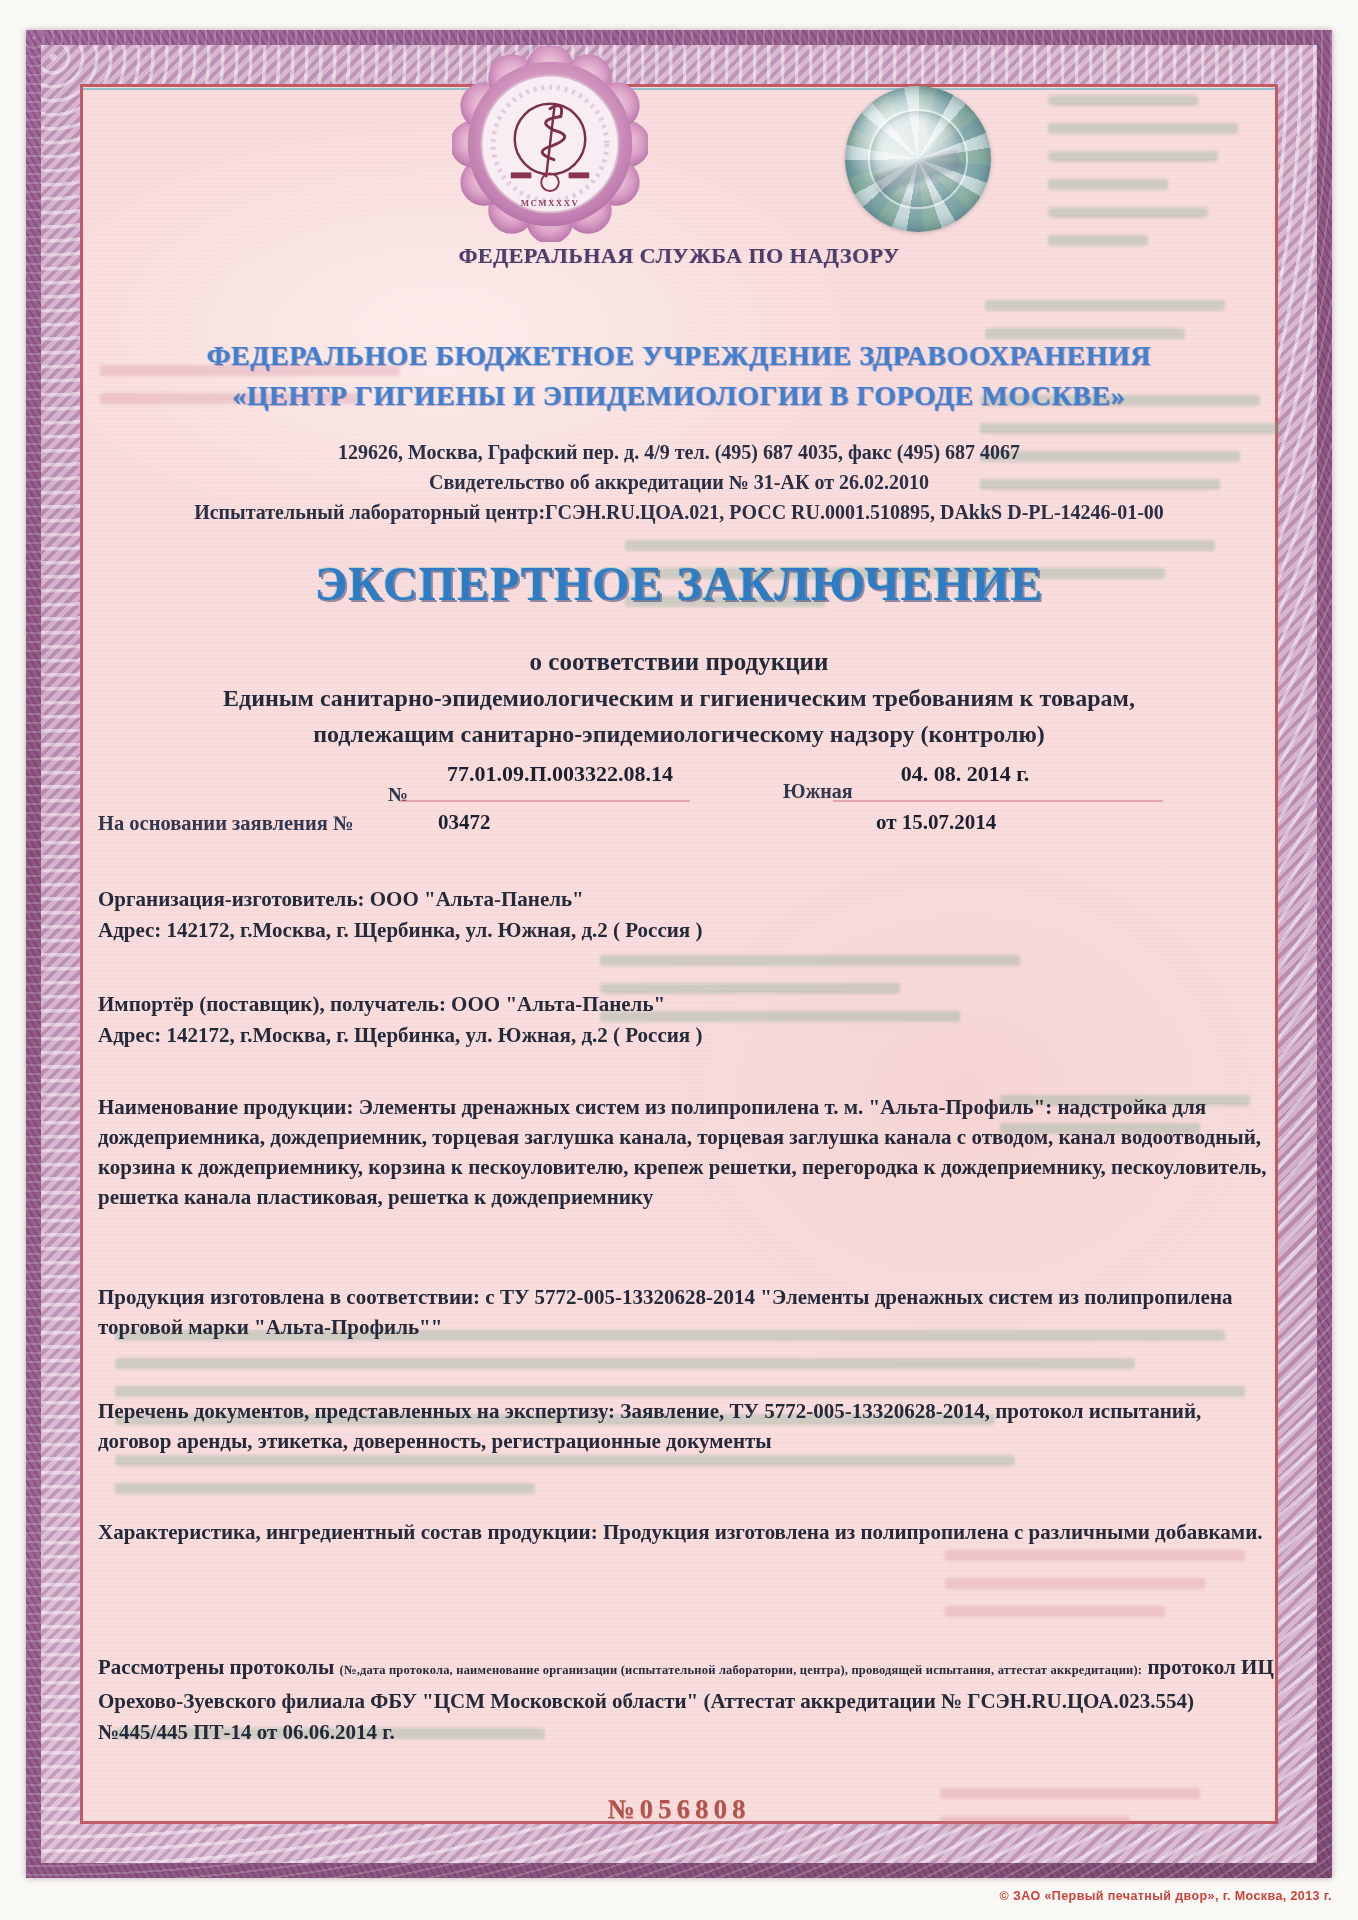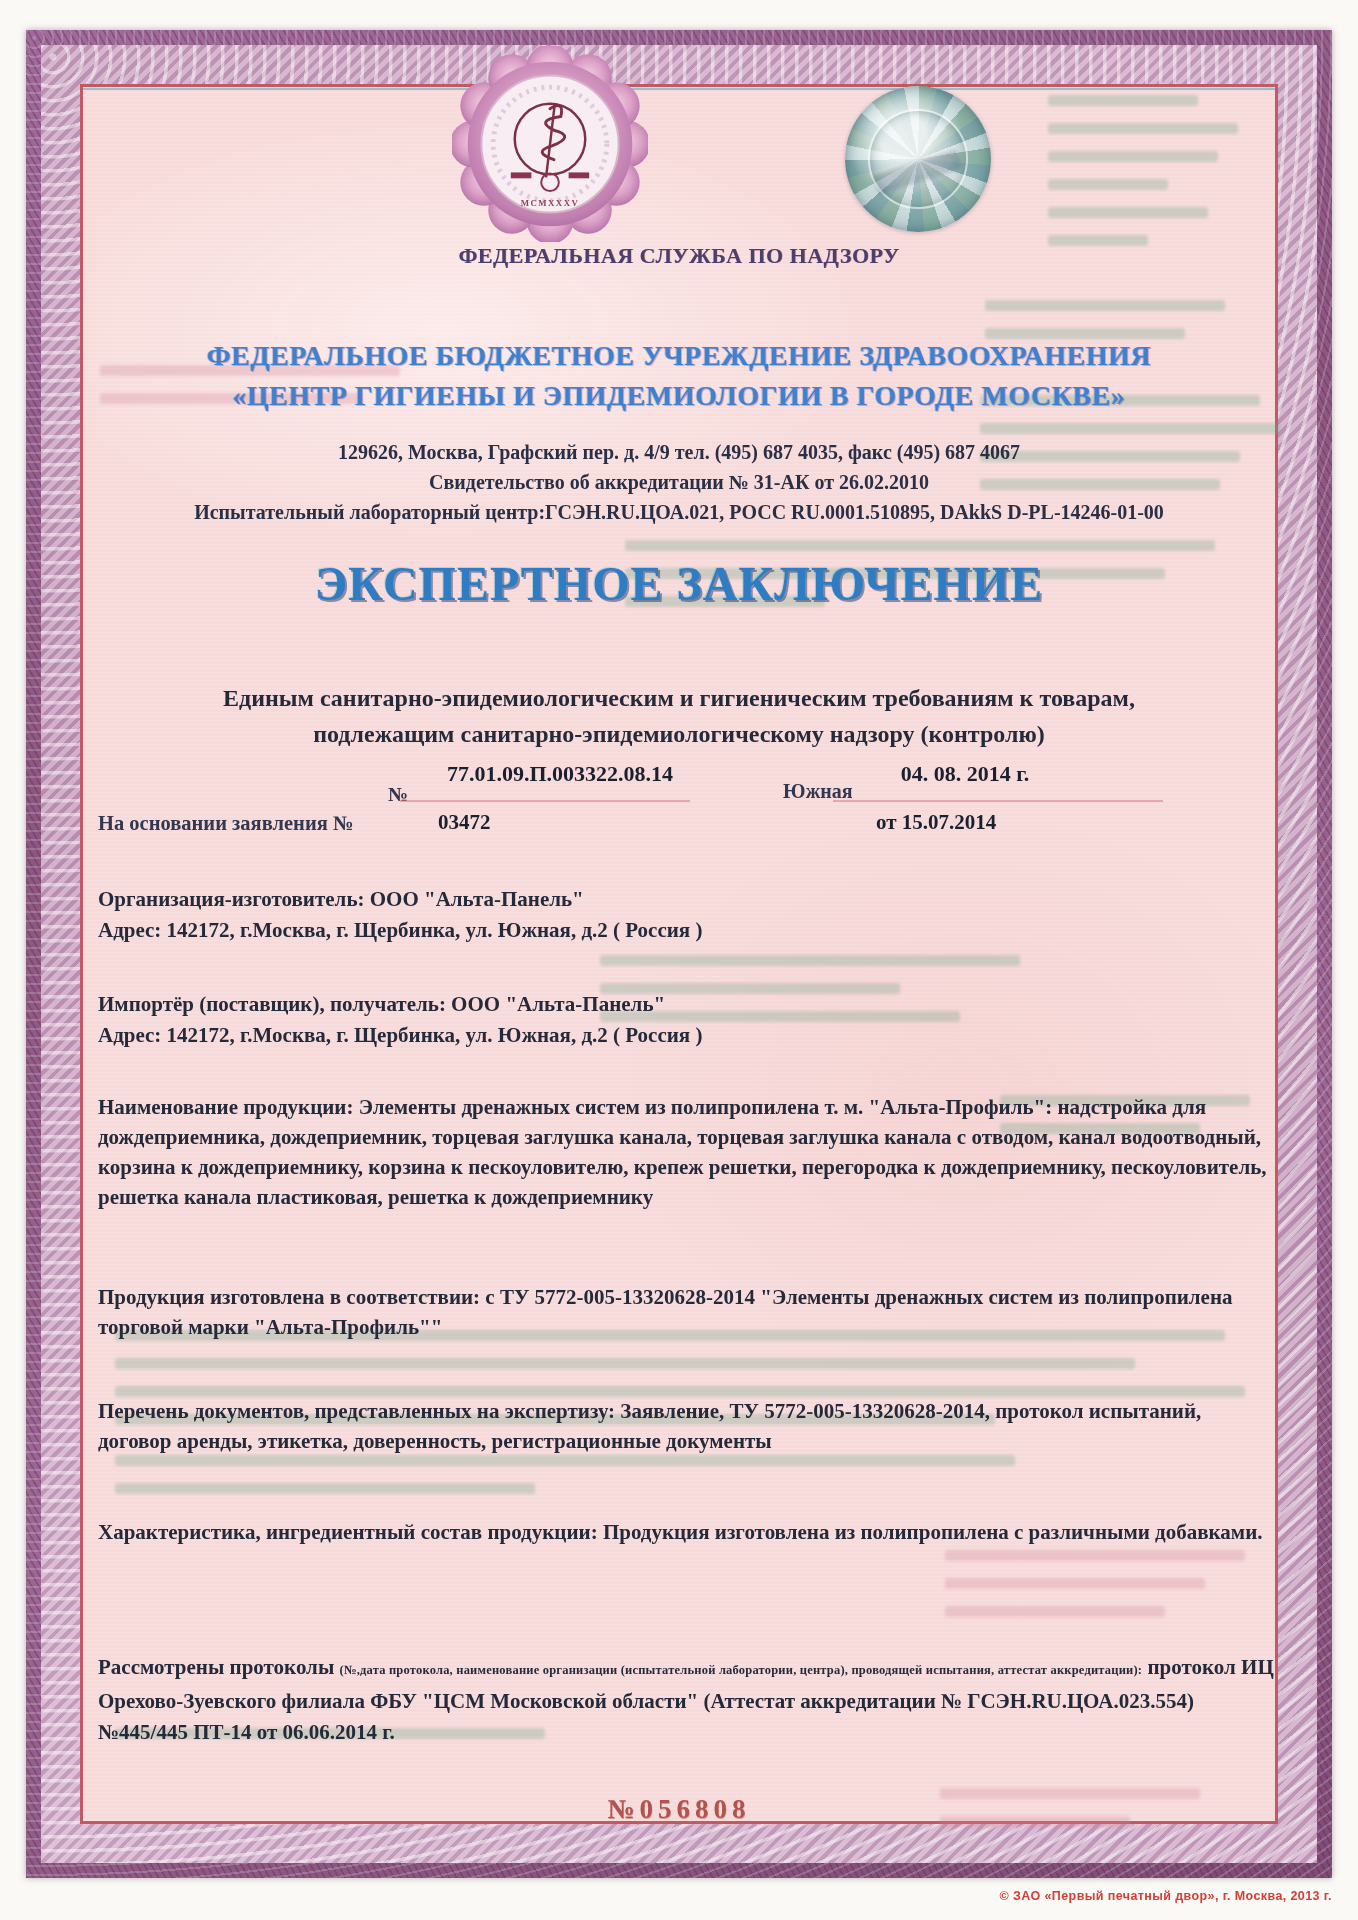--- a/index.html
+++ b/index.html
@@ -152,20 +152,21 @@
   <div class="holo"></div>
 
   <div class="t center hdr hdr1">ФЕДЕРАЛЬНАЯ СЛУЖБА ПО НАДЗОРУ</div>
   <div class="t center org org1">ФЕДЕРАЛЬНОЕ БЮДЖЕТНОЕ УЧРЕЖДЕНИЕ ЗДРАВООХРАНЕНИЯ</div>
   <div class="t center org org2">«ЦЕНТР ГИГИЕНЫ И ЭПИДЕМИОЛОГИИ В ГОРОДЕ МОСКВЕ»</div>
   <div class="t center adr adr1">129626, Москва, Графский пер. д. 4/9 тел. (495) 687 4035, факс (495) 687 4067</div>
   <div class="t center adr adr2">Свидетельство об аккредитации № 31-АК от 26.02.2010</div>
   <div class="t center adr adr3">Испытательный лабораторный центр:ГСЭН.RU.ЦОА.021, РОСС RU.0001.510895, DAkkS D-PL-14246-01-00</div>
 
   <div class="t center maintitle">ЭКСПЕРТНОЕ ЗАКЛЮЧЕНИЕ</div>
+  <div class="t center sub1">о  соответствии продукции</div>
   <div class="t center sub2">Единым санитарно-эпидемиологическим и гигиеническим требованиям к товарам,</div>
   <div class="t center sub3">подлежащим санитарно-эпидемиологическому надзору (контролю)</div>
 
   <div class="t lbl" style="left:388px;top:783px;">№</div>
   <div class="t val" style="left:410px;top:761px;width:300px;text-align:center;">77.01.09.П.003322.08.14</div>
   <div class="ul" style="left:400px;top:800px;width:290px;"></div>
   <div class="t lbl" style="left:783px;top:780px;">Южная</div>
   <div class="t val" style="left:845px;top:761px;width:240px;text-align:center;">04. 08. 2014 г.</div>
   <div class="ul" style="left:833px;top:800px;width:330px;"></div>
   <div class="t lbl" style="left:98px;top:812px;font-size:20.5px;">На основании заявления №</div>

